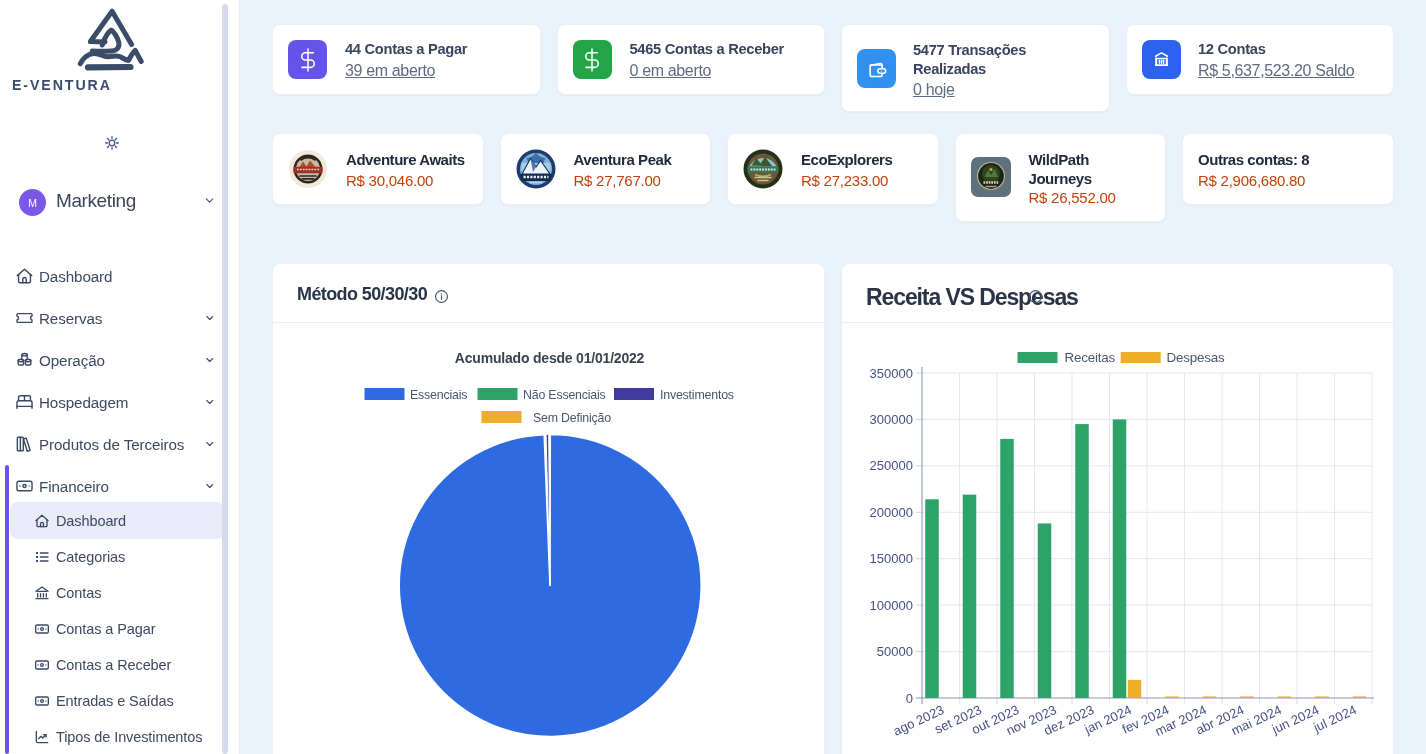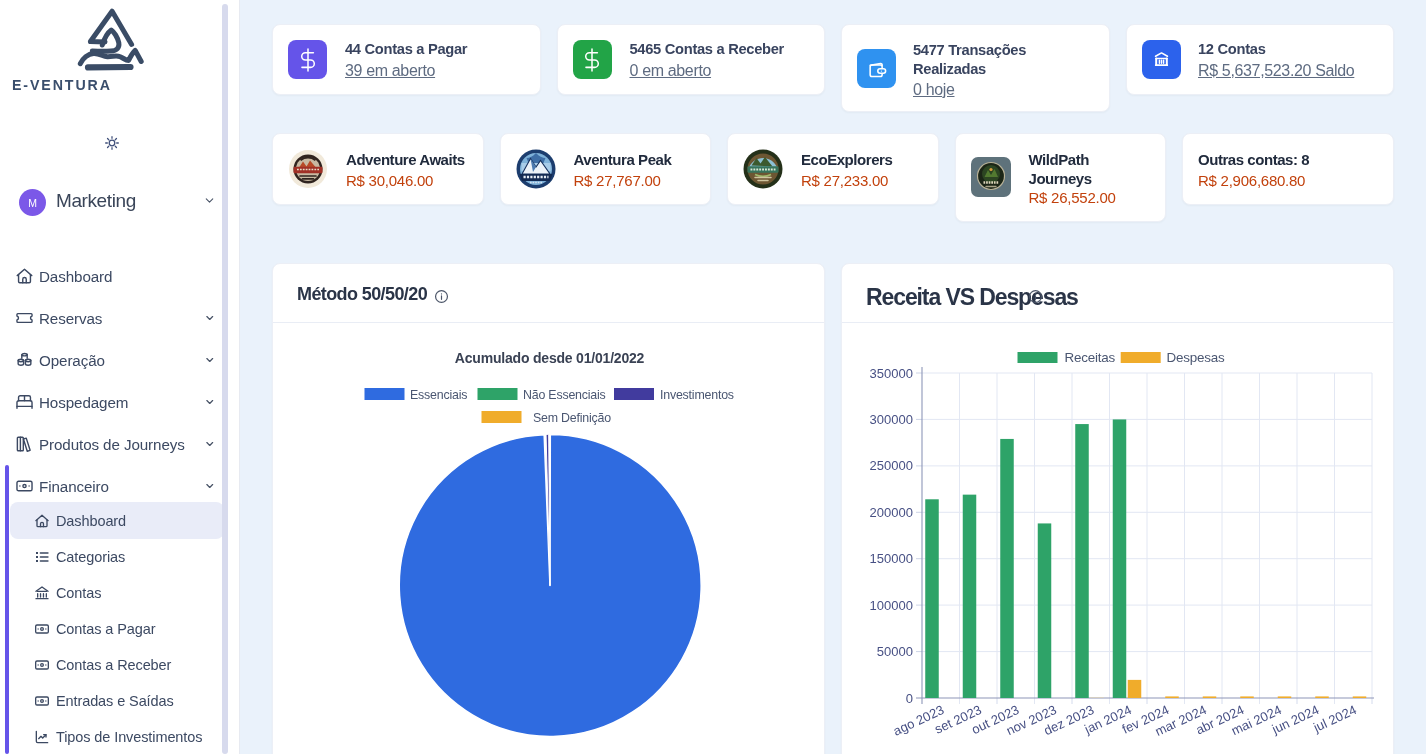--- a/index.html
+++ b/index.html
@@ -128,21 +128,21 @@
         </svg>
         <span class="mtxt">Hospedagem</span>
         <svg class="mchev" width="11.5" height="11.5" viewBox="0 0 24 24" fill="none" stroke="#4a5568" stroke-width="2.6">
           <use href="#i-chev"></use>
         </svg>
       </div>
   <div class="mrow" style="top:423px">
         <svg class="mico" width="19" height="19" viewBox="0 0 24 24" stroke="#3c4962" stroke-width="1.8" color="#3c4962">
           <use href="#i-books"></use>
         </svg>
-        <span class="mtxt">Produtos de Journeys</span>
+        <span class="mtxt">Produtos de Terceiros</span>
         <svg class="mchev" width="11.5" height="11.5" viewBox="0 0 24 24" fill="none" stroke="#4a5568" stroke-width="2.6">
           <use href="#i-chev"></use>
         </svg>
       </div>
   <div class="mrow" style="top:465px">
         <svg class="mico" width="19" height="19" viewBox="0 0 24 24" stroke="#3c4962" stroke-width="1.8" color="#3c4962">
           <use href="#i-cash"></use>
         </svg>
         <span class="mtxt">Financeiro</span>
         <svg class="mchev" width="11.5" height="11.5" viewBox="0 0 24 24" fill="none" stroke="#4a5568" stroke-width="2.6">
@@ -307,21 +307,21 @@
 
   <div class="card" style="left:1182px;top:133px;width:211.5px;height:72px"></div>
   <div class="at" style="left:1198px;top:151px">Outras contas: 8</div>
   <div class="am" style="left:1198px;top:172px">R$ 2,906,680.80</div>
 </div>
 
 <div id="charts">
 
   <div class="card" style="left:272px;top:263px;width:553px;height:560px">
     <div class="chead">
-        <span class="ctitle">Método 50/50/20</span>
+        <span class="ctitle">Método 50/30/30</span>
       <svg class="abs" style="left:161px;top:25px" width="15" height="15" viewBox="0 0 24 24" fill="none" stroke="#4b5568" stroke-width="1.9" stroke-linecap="round">
           <circle cx="12" cy="12" r="9.5"></circle>
           <path d="M12 11v5.5"></path>
           <path d="M12 7.6v.2"></path>
         </svg>
     </div>
     <div class="abs" style="left:0;top:86px;width:553px;text-align:center;font-size:14px;letter-spacing:-0.2px;font-weight:700;color:#3a4254">Acumulado desde 01/01/2022</div>
     <svg class="abs" style="left:0;top:0" width="553" height="558" viewBox="0 0 553 558">
       <rect x="91.5" y="124" width="40" height="12" fill="#2f6be0"></rect>
       <text x="137" y="134.5" font-size="12.4" letter-spacing="-0.2" fill="#4a5671">Essenciais</text>

